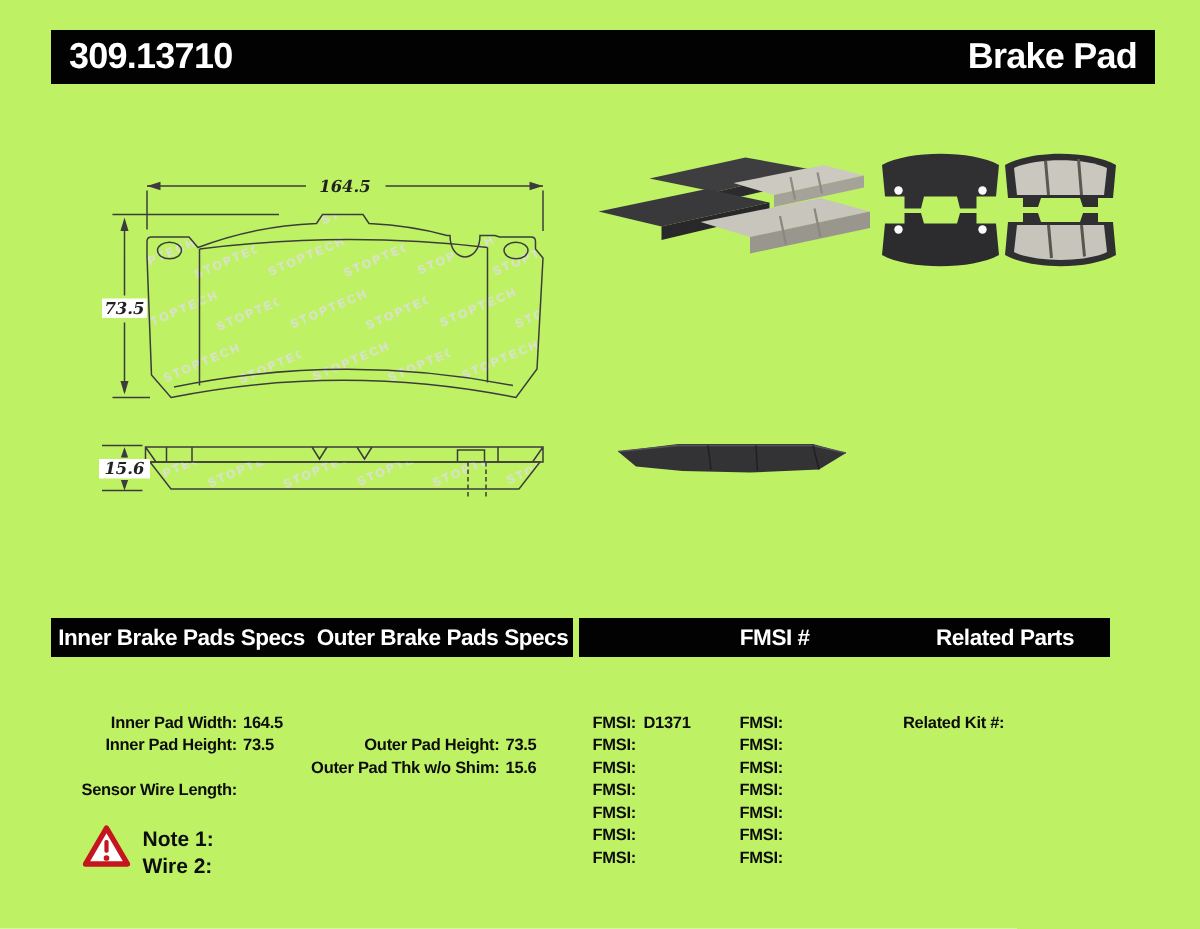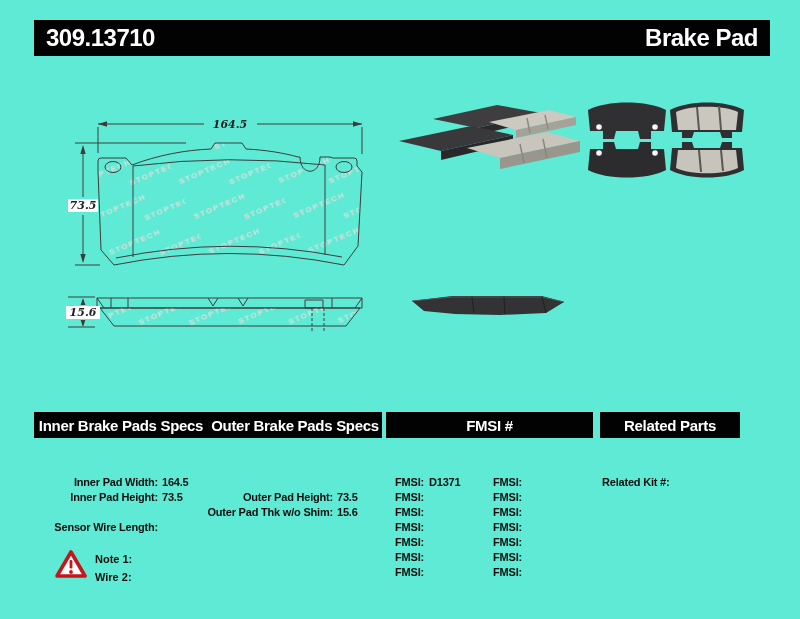--- a/index.html
+++ b/index.html
@@ -1,46 +1,46 @@
 <!DOCTYPE html>
 <html><head>
 <meta charset="utf-8">
 <style>
   html,body{margin:0;padding:0;background:#fff;}
   body{width:800px;height:619px;position:relative;font-family:"Liberation Sans",sans-serif;overflow:hidden;}
-  .page{position:absolute;inset:0;background:#5eead4;}
+  .page{position:absolute;inset:0;background:#bef264;}
 
   .header-bar{position:absolute;left:34px;top:20px;width:736px;height:36px;background:#020202;
     color:#fff;display:flex;align-items:center;justify-content:space-between;
     padding:0 12px;box-sizing:border-box;font-weight:bold;font-size:24px;letter-spacing:-0.5px;}
 
   .illustration{position:absolute;left:0;top:85px;}
 
   .thead{position:absolute;top:412px;height:26px;background:#020202;color:#fff;
     display:flex;align-items:center;justify-content:center;font-weight:bold;font-size:15px;letter-spacing:-0.3px;}
   #hdr-specs{left:34px;width:348px;padding:0;}
   #hdr-specs span{flex:1;text-align:center;}
-  #hdr-fmsi{left:386px;width:207px;}
+  #hdr-fmsi{left:386px;width:207px;padding-left:27px;}
   #hdr-related{left:600px;width:140px;}
 
   .row{position:absolute;height:15px;line-height:15px;font-size:11px;font-weight:bold;color:#0d0d0d;
     letter-spacing:-0.2px;white-space:nowrap;margin-top:34px;}
   .inner-row{left:34px;}
   .lblI{display:inline-block;width:124px;text-align:right;}
   .outer-row{left:207px;}
   .lblO{display:inline-block;width:126px;text-align:right;}
   .val{padding-left:4px;}
   .fmsi-row{left:386px;width:207px;}
   .fl{display:inline-block;width:38px;text-align:right;}
   .fv{display:inline-block;width:52px;padding-left:5px;}
   .rl{display:inline-block;width:41px;text-align:right;}
   .rv{padding-left:5px;}
   .rel-row{left:602px;}
 
-  .note-line{position:absolute;left:95px;height:16px;line-height:16px;font-size:11px;font-weight:bold;color:#0d0d0d;}
+  .note-line{position:absolute;left:95px;height:16px;line-height:16px;font-size:14px;font-weight:bold;color:#0d0d0d;}
   .warn{position:absolute;left:55px;top:548px;}
 
   .dim{font:italic bold 11px "DejaVu Serif",serif;fill:#222;}
   .wmtext{font:bold 8px "Liberation Sans",sans-serif;fill:#dedede;letter-spacing:1.5px;}
 </style>
 </head>
 <body>
 
 <div class="page">
 

